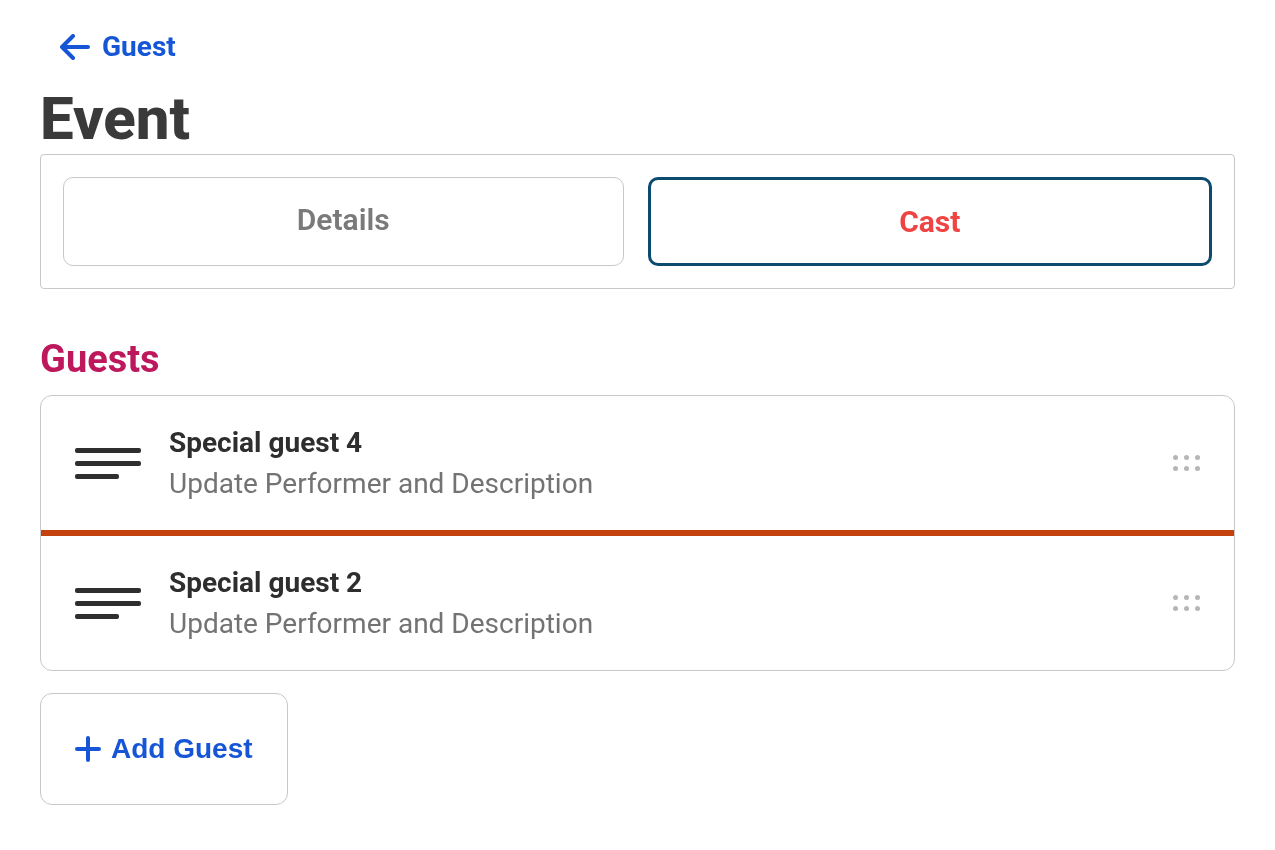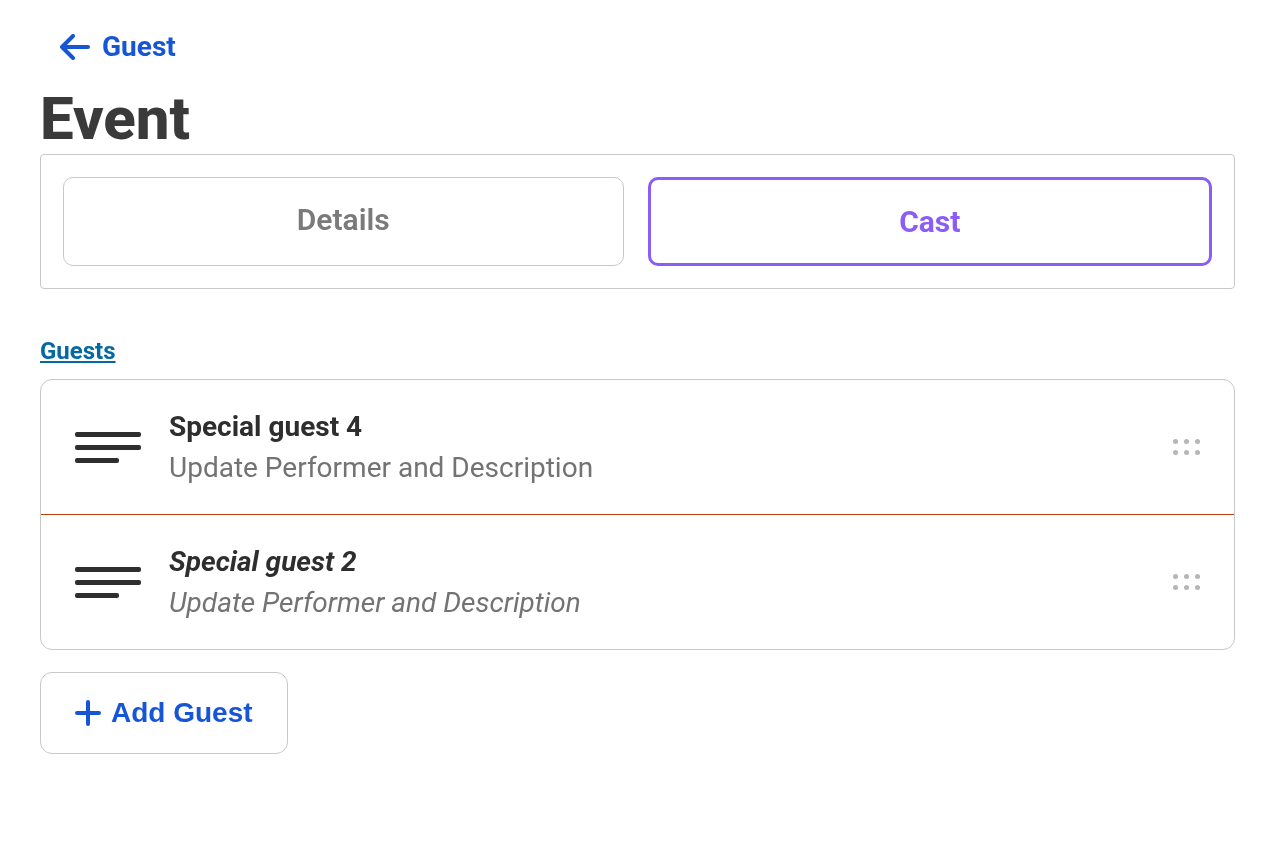--- a/index.html
+++ b/index.html
@@ -58,52 +58,50 @@
       cursor: pointer;
       background: #ffffff;
     }
     
     .tab-inactive {
       border: 1px solid #c8c8c8;
       color: #7a7a7a;
     }
     
     .tab-active {
-      border: 3px solid #8b5cf6;
-      color: #8b5cf6;
+      border: 3px solid #0c4a6e;
+      color: #ef4444;
       font-weight: 700;
       text-align: center;
     }
     
     .section-heading {
-      font-size: 24px;
-      font-weight: 700;
-      color: #0369a1;
+      font-size: 38px;
+      font-weight: 700;
+      color: #be185d;
       margin-bottom: 14px;
-      text-decoration: underline;
     }
     
     .guests-list {
       border: 1px solid #c8c8c8;
       border-radius: 12px;
       overflow: hidden;
       margin-bottom: 22px;
     }
     
     .guest-row {
       display: flex;
       align-items: center;
       padding: 30px 34px;
       gap: 28px;
       cursor: pointer;
     }
     
     .guest-row + .guest-row {
-      border-top: 1px solid #c2410c;
-      font-style: italic;
+      border-top: 6px solid #c2410c;
     }
     
     .list-icon {
       display: flex;
       flex-direction: column;
       gap: 8px;
       width: 66px;
       flex-shrink: 0;
     }
     
@@ -152,21 +150,21 @@
       background: #b6b6b6;
       border-radius: 50%;
     }
     
     .add-guest-button {
       display: inline-flex;
       align-items: center;
       gap: 10px;
       border: 1px solid #c8c8c8;
       border-radius: 12px;
-      padding: 24px 34px;
+      padding: 39px 34px;
       background: #ffffff;
       color: #1555D6;
       font-size: 28px;
       font-weight: 700;
       cursor: pointer;
     }
     
     .plus-icon {
       display: inline-flex;
       align-items: center;

